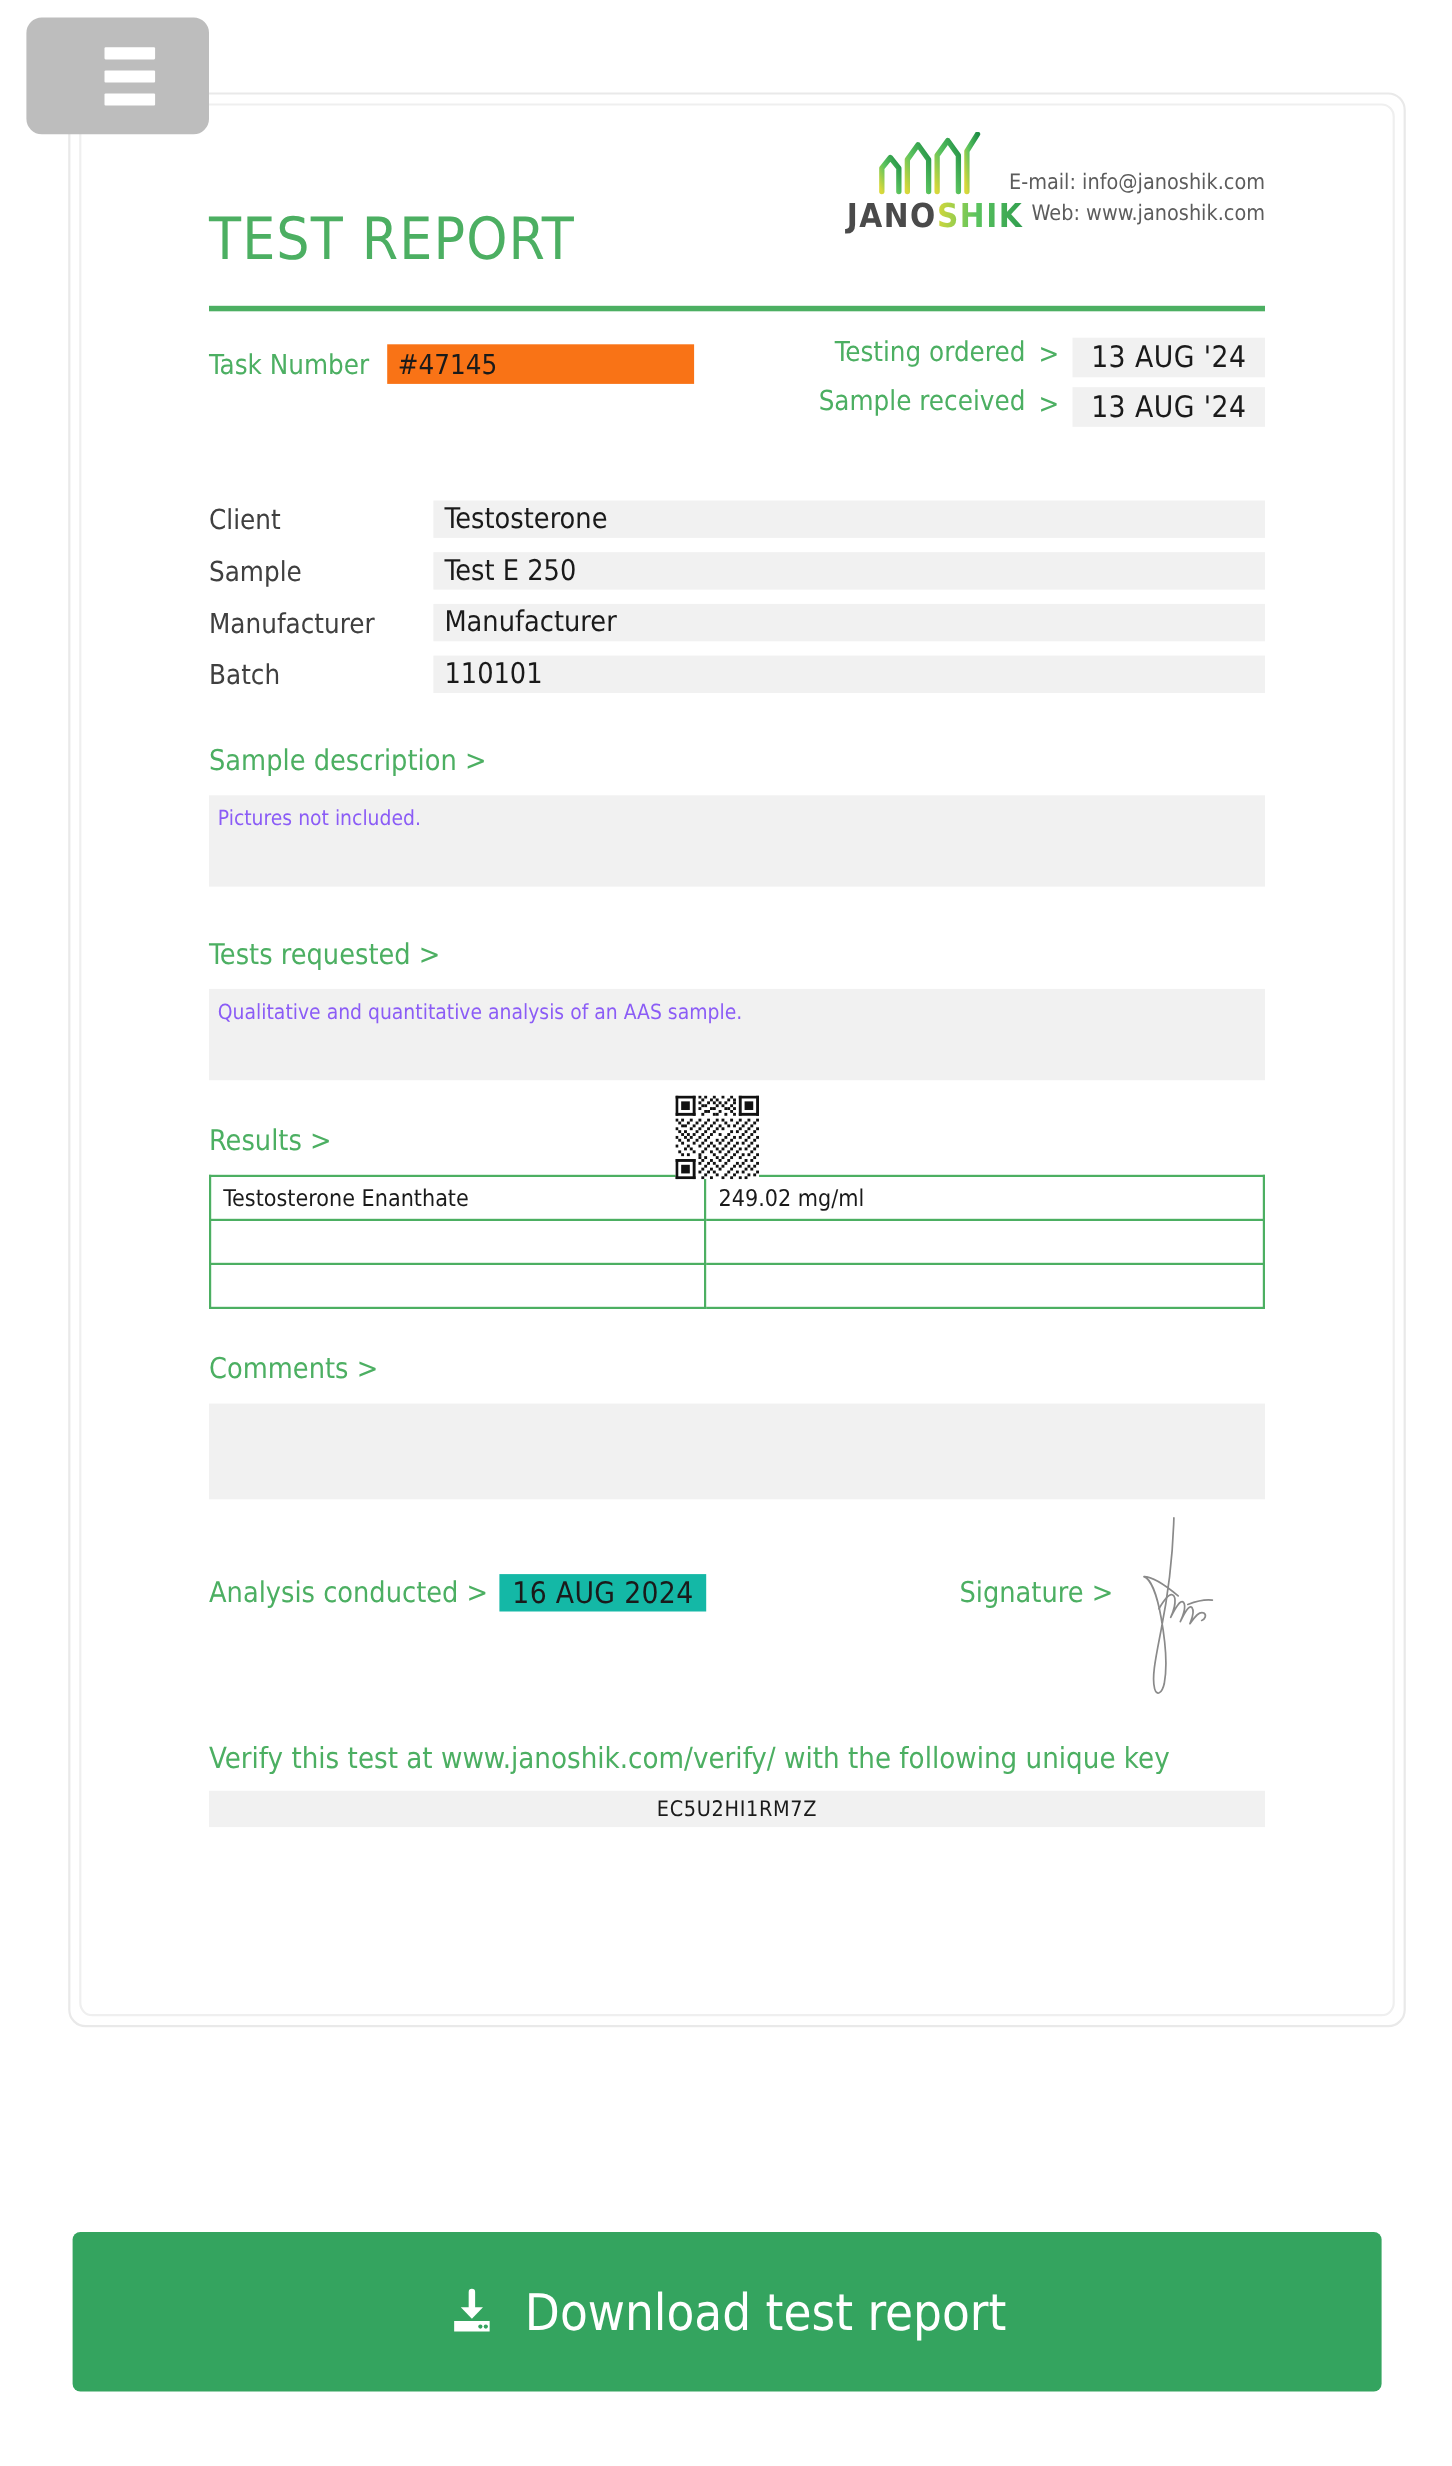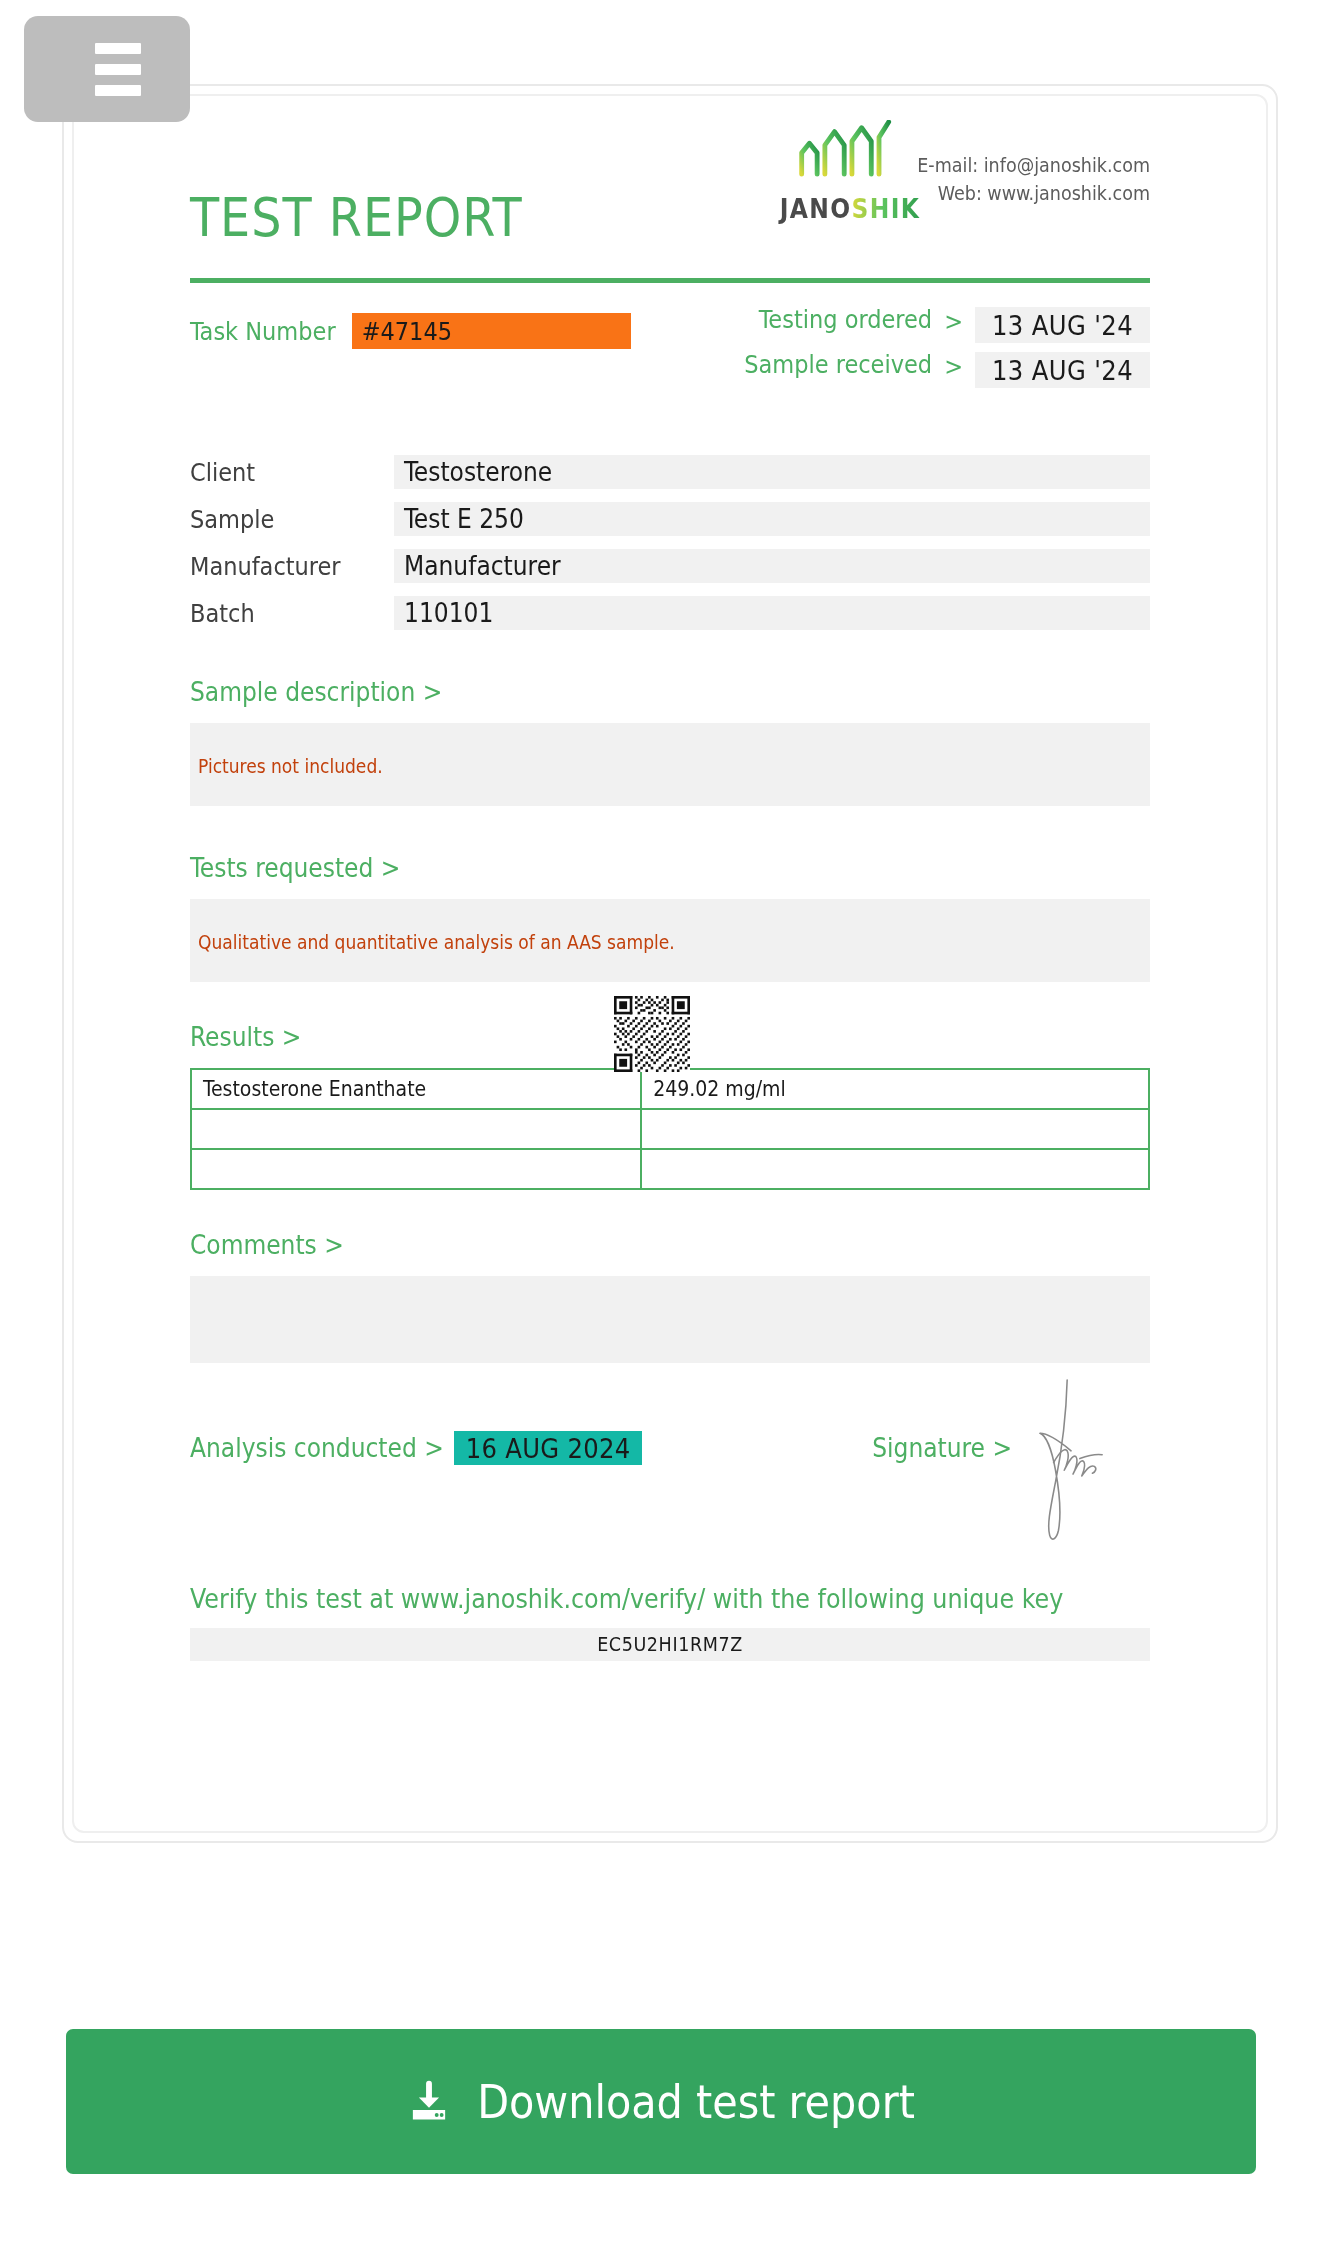--- a/index.html
+++ b/index.html
@@ -100,25 +100,25 @@
 
   .brand {
     position: absolute;
     left: 560px;
     top: 24px;
     width: 200px;
     text-align: center;
   }
   .brand-mark { height: 58px; display:block; margin: 0 auto; }
   .brand-word {
-    font-size: 26px;
+    font-size: 30px;
     font-weight: 700;
     letter-spacing: 1.4px;
     line-height: 1;
-    margin-top: 18px;
+    margin-top: 4px;
   }
   .brand-word .dk { color: #4a4a4a; }
   .brand-word .gr {
     background: linear-gradient(95deg, #d8d83a 0%, #5cc45f 45%, #2f9d4e 100%);
     -webkit-background-clip: text;
     background-clip: text;
     color: transparent;
   }
 
   .contact {
@@ -226,22 +226,22 @@
     color: #4caf62;
     font-size: 26px;
     margin-top: 47px;
     margin-bottom: 16px;
     white-space: nowrap;
   }
   .section-head.tight { margin-top: 40px; }
 
   .grey-box {
     background: #f1f1f1;
-    padding: 30px 8px 0 8px;
-    color: #c2410c;
+    padding: 8px 8px 0 8px;
+    color: #8b5cf6;
     font-size: 19px;
     line-height: 1.4;
   }
   .grey-box.h-desc { height: 83px; }
   .grey-box.h-tests { height: 83px; }
   .grey-box.h-comments { height: 87px; }
 
   
   .results-wrap { position: relative; margin-top: 40px; }
   .results-head {

